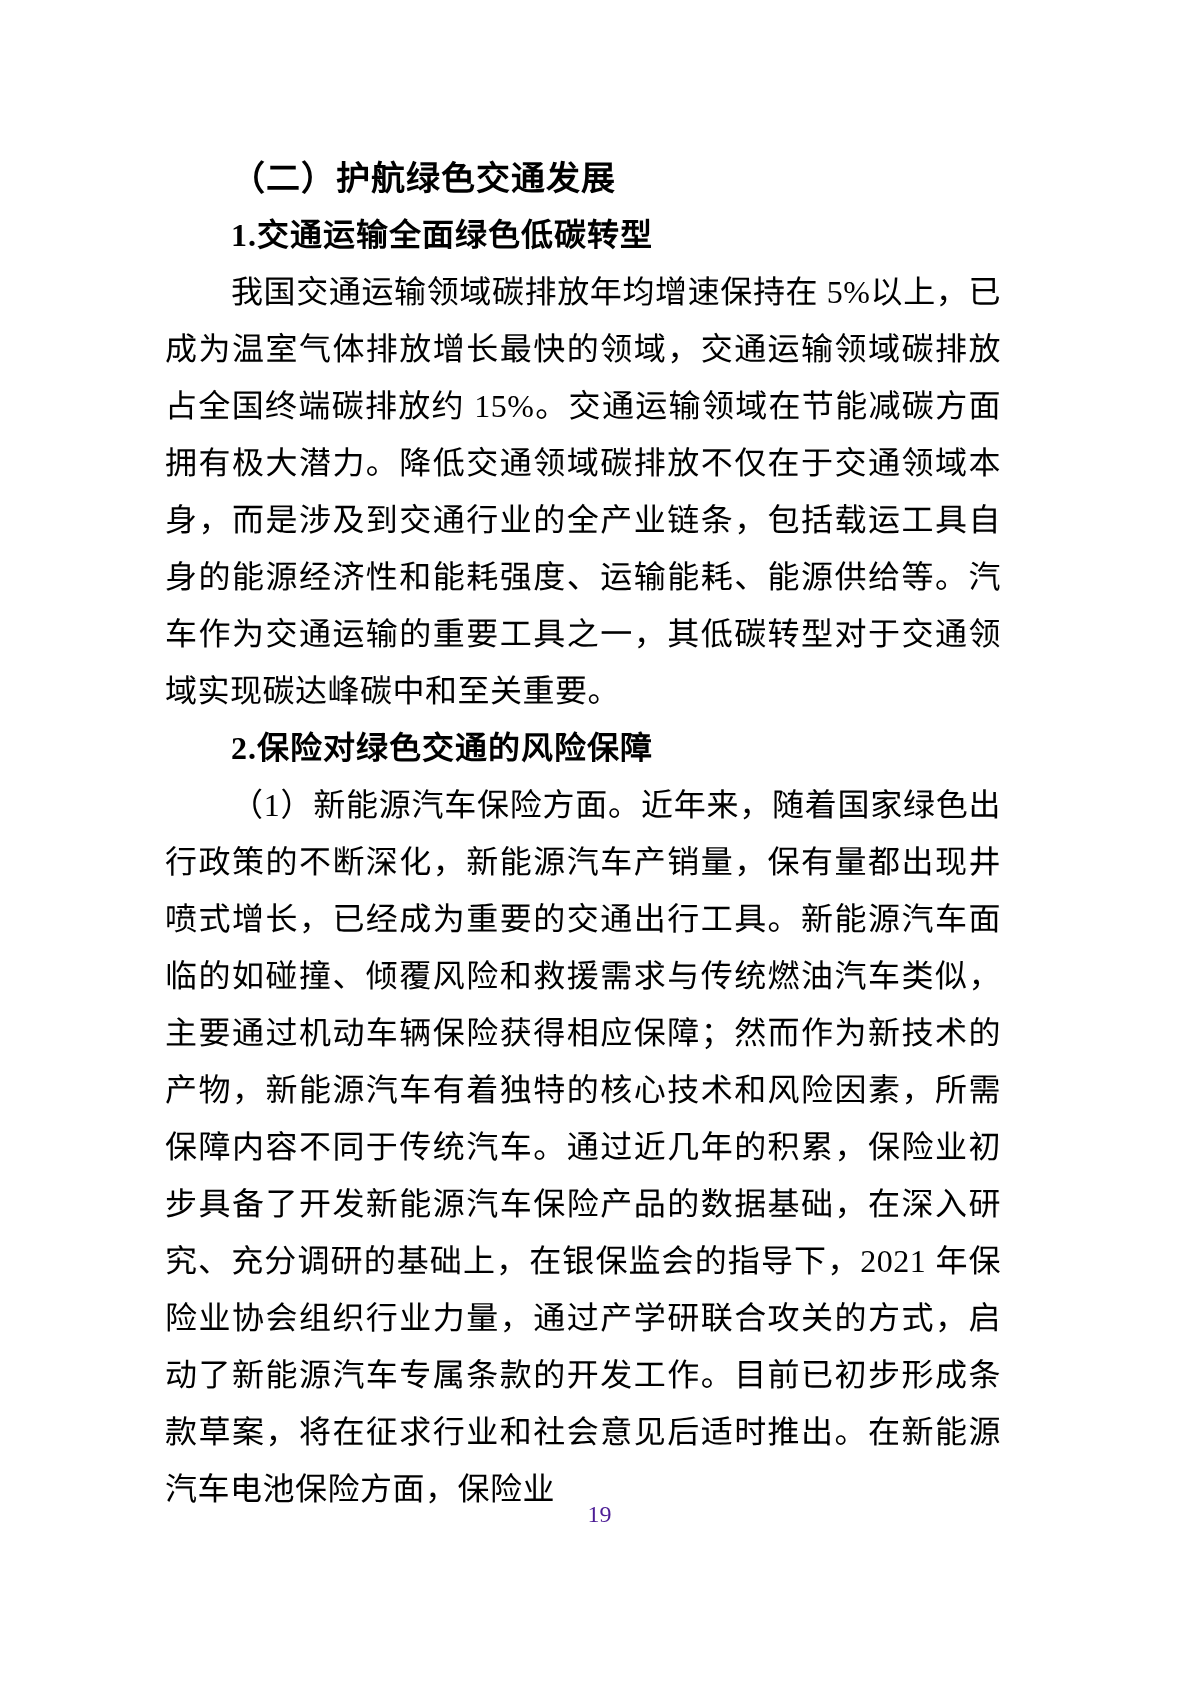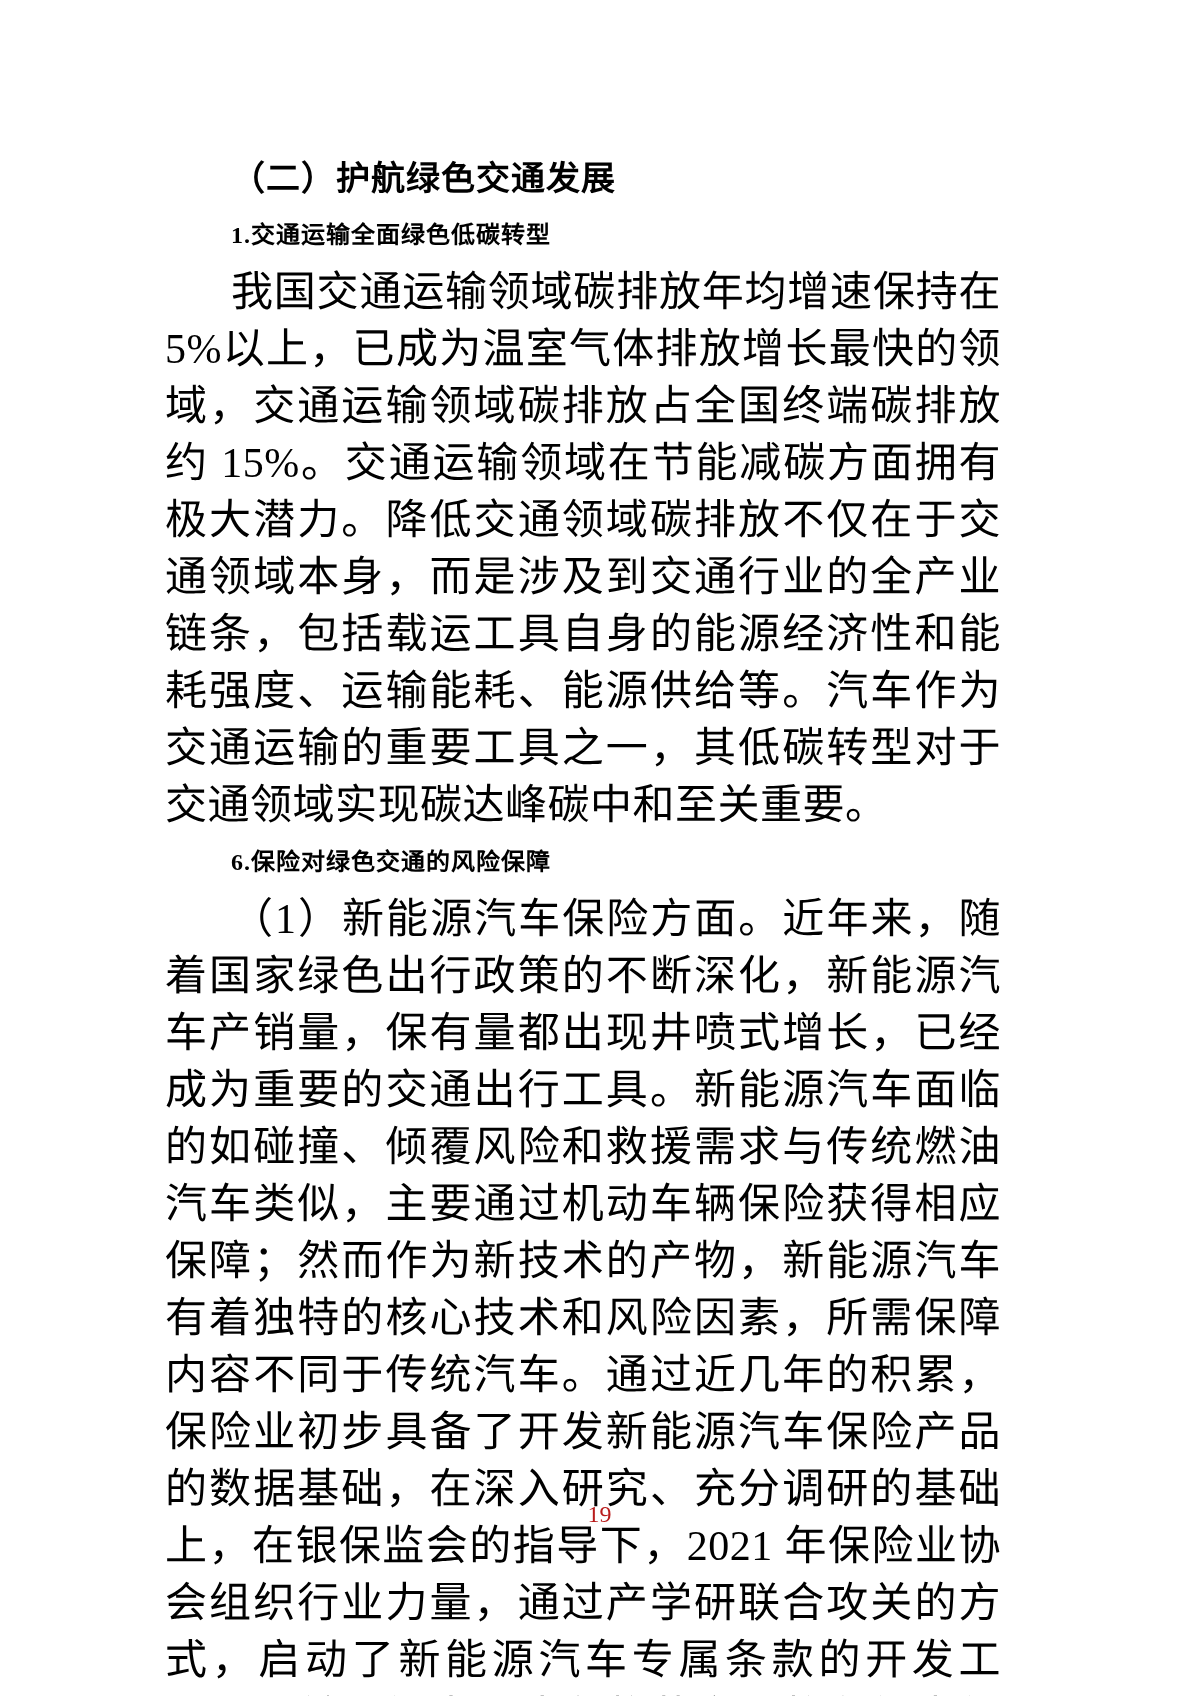--- a/index.html
+++ b/index.html
@@ -28,59 +28,59 @@
   }
   .section-heading {
     font-size: 34px;
     font-weight: bold;
     line-height: 57px;
     margin: 0;
     text-indent: 66px;
     letter-spacing: 1px;
   }
   .subsection-heading {
-    font-size: 24px;
+    font-size: 32px;
     font-weight: bold;
     line-height: 57px;
     margin: 0;
     text-indent: 66px;
     letter-spacing: 1px;
   }
   .body-paragraph {
-    font-size: 42px;
+    font-size: 32px;
     line-height: 57px;
     margin: 0;
     text-indent: 66px;
     text-align: justify;
     text-justify: inter-character;
     letter-spacing: 0.5px;
   }
   .page-number {
     position: absolute;
     top: 1500px;
     left: 0;
     width: 1199px;
     text-align: center;
     font-size: 24px;
     line-height: 28px;
-    color: #b91c1c;
+    color: #4c1d95;
   }
 </style>
 </head>
 <body>
 
 <div class="page">
   <main class="content">
 
     <h1 class="section-heading">（二）护航绿色交通发展</h1>
 
     <h2 class="subsection-heading">1.交通运输全面绿色低碳转型</h2>
 
     <p class="body-paragraph">我国交通运输领域碳排放年均增速保持在 5%以上，已成为温室气体排放增长最快的领域，交通运输领域碳排放占全国终端碳排放约 15%。交通运输领域在节能减碳方面拥有极大潜力。降低交通领域碳排放不仅在于交通领域本身，而是涉及到交通行业的全产业链条，包括载运工具自身的能源经济性和能耗强度、运输能耗、能源供给等。汽车作为交通运输的重要工具之一，其低碳转型对于交通领域实现碳达峰碳中和至关重要。</p>
 
-    <h2 class="subsection-heading">6.保险对绿色交通的风险保障</h2>
+    <h2 class="subsection-heading">2.保险对绿色交通的风险保障</h2>
 
     <p class="body-paragraph">（1）新能源汽车保险方面。近年来，随着国家绿色出行政策的不断深化，新能源汽车产销量，保有量都出现井喷式增长，已经成为重要的交通出行工具。新能源汽车面临的如碰撞、倾覆风险和救援需求与传统燃油汽车类似，主要通过机动车辆保险获得相应保障；然而作为新技术的产物，新能源汽车有着独特的核心技术和风险因素，所需保障内容不同于传统汽车。通过近几年的积累，保险业初步具备了开发新能源汽车保险产品的数据基础，在深入研究、充分调研的基础上，在银保监会的指导下，2021 年保险业协会组织行业力量，通过产学研联合攻关的方式，启动了新能源汽车专属条款的开发工作。目前已初步形成条款草案，将在征求行业和社会意见后适时推出。在新能源汽车电池保险方面，保险业</p>
 
   </main>
 
   <footer class="page-number">19</footer>
 </div>
 
 </body></html>

